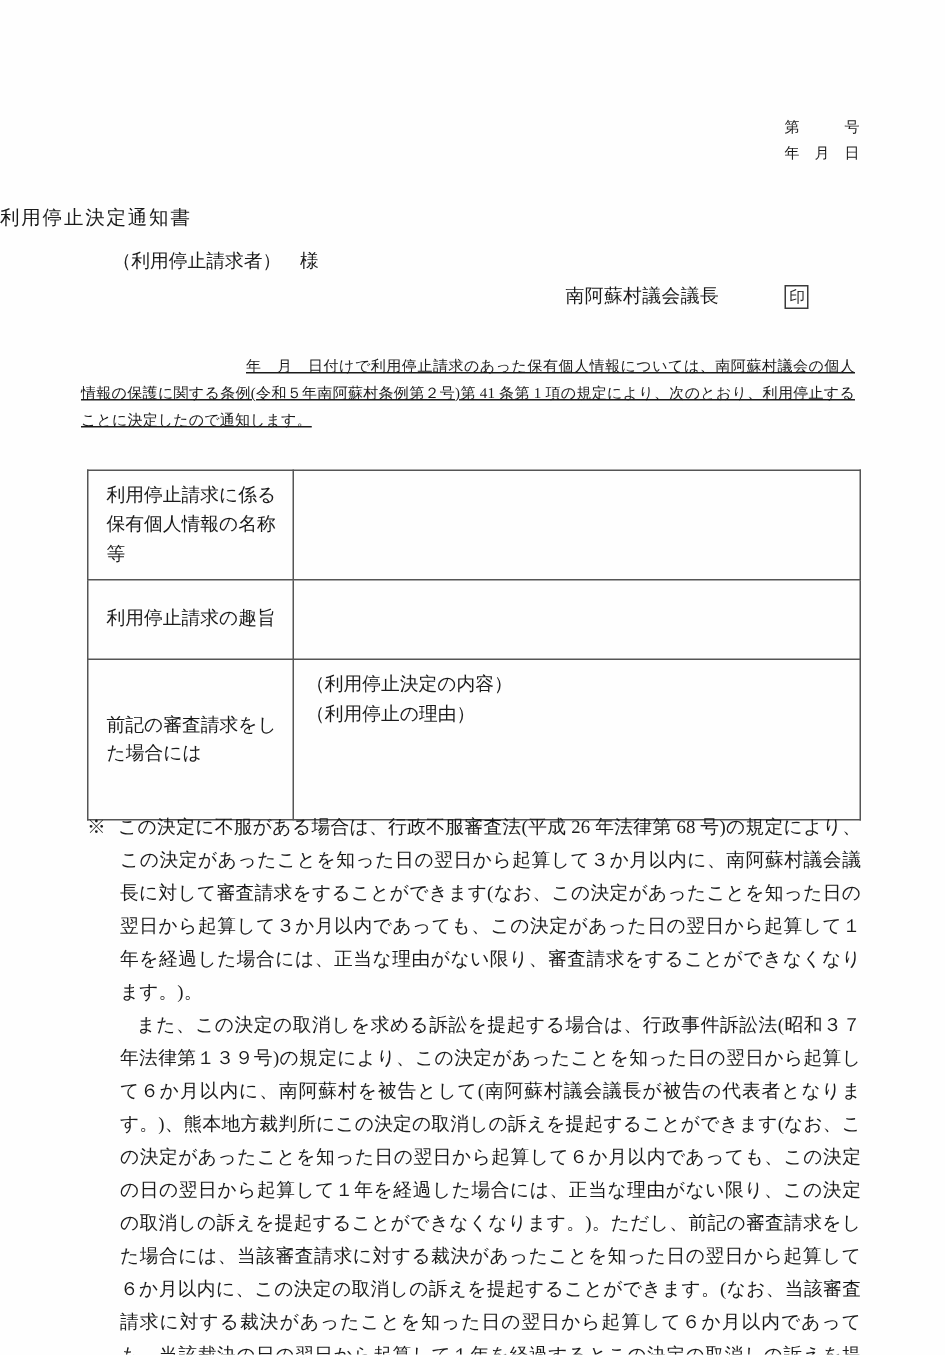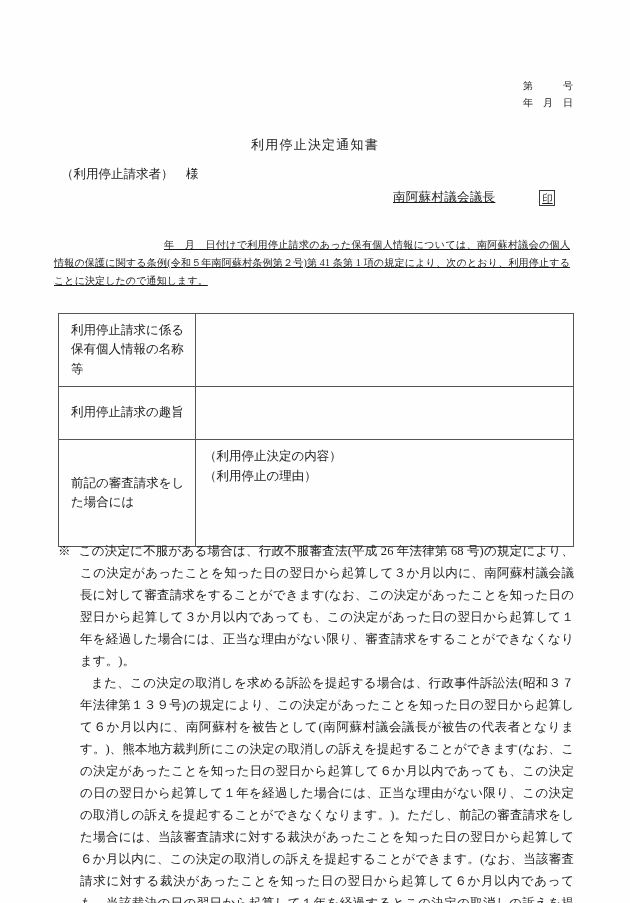--- a/index.html
+++ b/index.html
@@ -40,42 +40,41 @@
   .doc-meta div {
     white-space: pre;
   }
 
   
   .doc-title {
     position: absolute;
     left: 0;
     right: 0;
     top: 136px;
-    text-align: center;
+    text-align: left;
     font-size: 13px;
     letter-spacing: 1.2px;
   }
 
   
   .addressee {
     position: absolute;
-    left: 61px;
+    left: 75px;
     top: 166px;
     font-size: 12.5px;
     white-space: pre;
   }
   .signer {
     position: absolute;
-    left: 393px;
+    left: 377px;
     top: 189px;
     font-size: 12.5px;
     display: flex;
     align-items: center;
     white-space: nowrap;
-    text-decoration: underline;
   }
   .signer-name { letter-spacing: 0.3px; }
   .seal-box {
     display: inline-block;
     width: 16px;
     height: 16px;
     line-height: 15px;
     text-align: center;
     border: 1px solid #3a3a3a;
     font-size: 10.5px;

